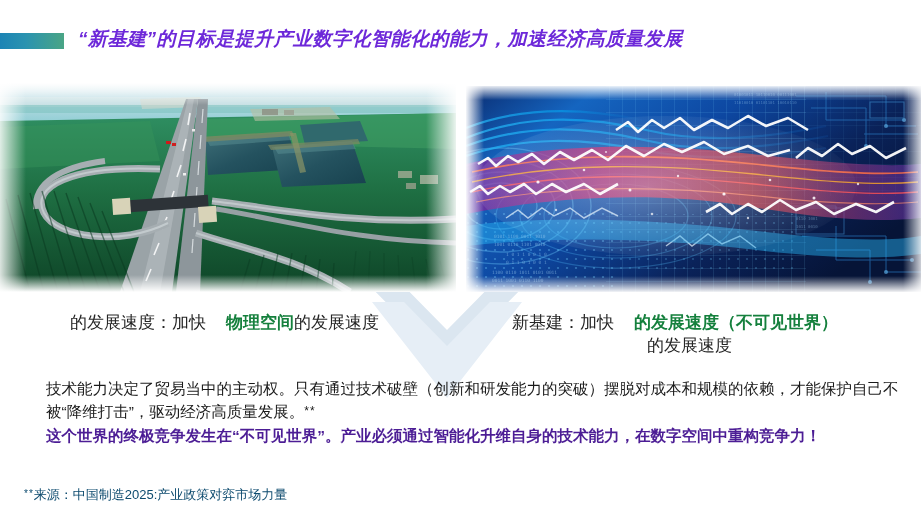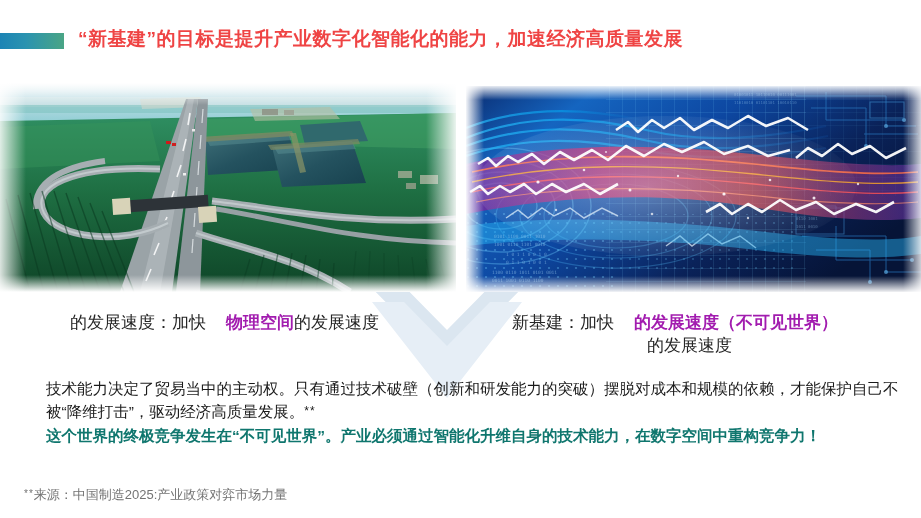--- a/index.html
+++ b/index.html
@@ -36,24 +36,25 @@
     background: linear-gradient(90deg, #1c84b5 0%, #2a93b0 40%, #4aa585 100%);
     z-index: 3;
   }
   #page-title {
     position: absolute;
     left: 78px;
     top: 26px;
     width: 820px;
     font-size: 19px;
     font-weight: bold;
-    color: #ef4444;
+    color: #6d28d9;
     letter-spacing: 0.5px;
     white-space: nowrap;
     z-index: 3;
+    font-style: italic;
   }
 
   
   #img-left {
     position: absolute;
     left: 0px;
     top: 83px;
     width: 456px;
     height: 209px;
     z-index: 2;
@@ -88,21 +89,21 @@
     left: 512px;
     top: 312px;
     width: 400px;
     text-align: left;
   }
   #caption-right .second-line {
     display: block;
     text-align: center;
     width: 355px;
   }
-  .red { color: #a21caf; font-weight: bold; padding-left: 20px; }
+  .red { color: #15803d; font-weight: bold; padding-left: 20px; }
 
   
   #body-text {
     position: absolute;
     left: 46px;
     top: 377px;
     width: 862px;
     font-size: 15.5px;
     color: #1a1a1a;
     line-height: 1.5;
@@ -110,32 +111,32 @@
   }
   #body-text .sup { font-size: 12px; vertical-align: 2px; letter-spacing: 1px; }
 
   #red-text {
     position: absolute;
     left: 46px;
     top: 424px;
     width: 862px;
     font-size: 15.5px;
     font-weight: bold;
-    color: #0f766e;
+    color: #4c1d95;
     line-height: 1.5;
     z-index: 3;
   }
 
   
   #footnote {
     position: absolute;
     left: 24px;
     top: 486px;
     font-size: 13px;
-    color: #737373;
+    color: #0c4a6e;
     z-index: 3;
   }
   #footnote .sup { font-size: 10px; vertical-align: 2px; letter-spacing: 1px; }
 </style>
 </head>
 <body>
 
 <div id="watermark">
   <svg width="190" height="130" viewBox="0 0 190 130" xmlns="http://www.w3.org/2000/svg">
     <g fill="#dbe6f0">

